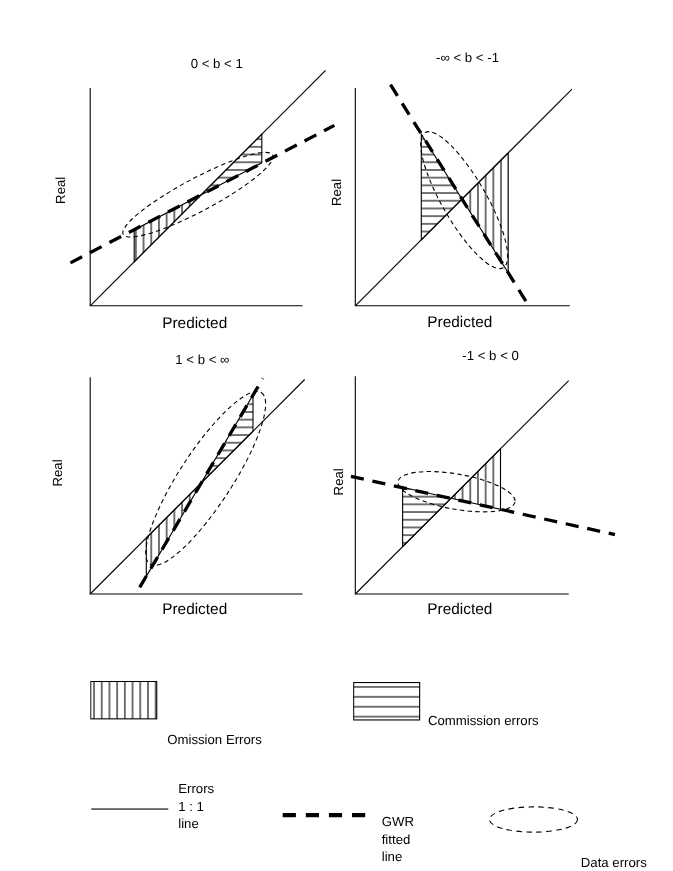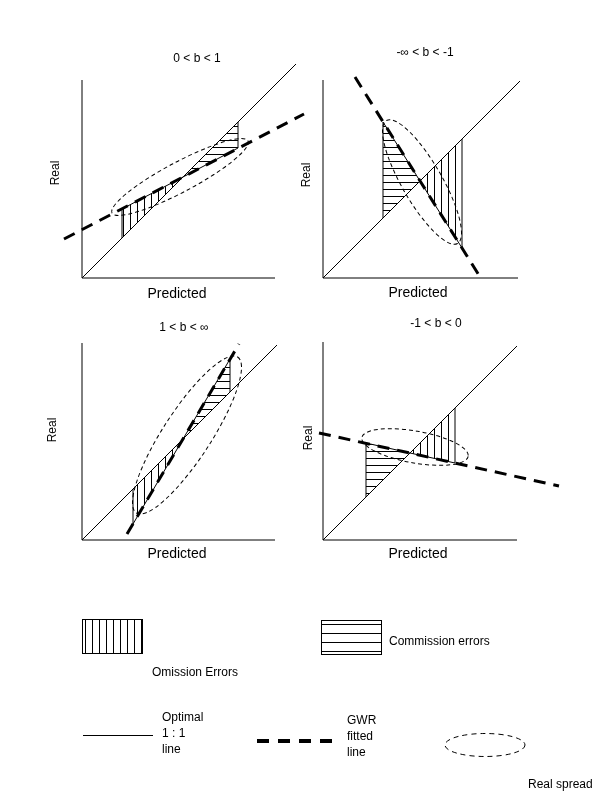--- a/index.html
+++ b/index.html
@@ -79,21 +79,21 @@
       <path class="axis" d="M32,35 L32,232 L225,232"></path>
       <path class="region" d="M83,181 L133,131 L83,216 Z" fill="url(#hatchV)"></path>
       <path class="region" d="M133,131 L180,51 L180,84 Z" fill="url(#hatchH)"></path>
       <ellipse class="spread" cx="137" cy="127" rx="93" ry="24" transform="rotate(-57 137 127)"></ellipse>
       <line class="one" x1="32" y1="232" x2="227" y2="37"></line>
       <line class="gwr" x1="77" y1="226" x2="189" y2="36"></line>
     </svg>
   </div>
 
   <div>
-    <div class="title" style="left:351px;top:316px">-1 &lt; b &lt; 0</div>
+    <div class="title" style="left:361px;top:316px">-1 &lt; b &lt; 0</div>
     <div class="ylabel" style="left:289px;top:430px">Real</div>
     <div class="xlabel" style="left:358px;top:545px">Predicted</div>
     <svg class="plot" style="left:291px;top:308px" width="280" height="240">
       <path class="axis" d="M32,34 L32,232 L226,232"></path>
       <path class="region" d="M75,135 L119,145 L75,189 Z" fill="url(#hatchH)"></path>
       <path class="region" d="M119,145 L164,100 L164,155 Z" fill="url(#hatchV)"></path>
       <ellipse class="spread" cx="124" cy="139" rx="54" ry="16" transform="rotate(10 124 139)"></ellipse>
       <line class="one" x1="32" y1="232" x2="226" y2="38"></line>
       <line class="gwr" x1="28" y1="125" x2="268" y2="178"></line>
     </svg>
@@ -101,39 +101,39 @@
 
   <div>
     <svg class="swatch" style="left:82px;top:619px" width="62" height="36">
       <rect x="0.5" y="0.5" width="60" height="34" fill="url(#hatchV)" stroke="#000" stroke-width="1"></rect>
     </svg>
     <div class="legend-label" style="left:152px;top:625px">Omission Errors</div>
 
     <svg class="swatch" style="left:321px;top:620px" width="62" height="36">
       <rect x="0.5" y="0.5" width="60" height="34" fill="url(#hatchH9)" stroke="#000" stroke-width="1"></rect>
     </svg>
-    <div class="legend-label" style="left:389px;top:594px">Commission errors</div>
+    <div class="legend-label" style="left:389px;top:608px">Commission errors</div>
   </div>
 
   <div>
     <div class="solidline" style="left:83px;top:735px"></div>
     <div class="legend-label-multi" style="left:162px;top:709px">
-      <div>Optimal</div>
+      <div>Errors</div>
       <div>1 : 1</div>
       <div>line</div>
     </div>
 
     <svg class="swatch" style="left:256px;top:736px" width="80" height="10">
       <line x1="1" y1="5" x2="79" y2="5" stroke="#000" stroke-width="4" stroke-dasharray="12 9"></line>
     </svg>
-    <div class="legend-label-multi" style="left:347px;top:712px">
+    <div class="legend-label-multi" style="left:347px;top:739px">
       <div>GWR</div>
       <div>fitted</div>
       <div>line</div>
     </div>
 
     <svg class="swatch" style="left:441px;top:730px" width="88" height="30">
       <ellipse cx="44" cy="15" rx="40" ry="11.5" fill="none" stroke="#000" stroke-width="1" stroke-dasharray="5 4"></ellipse>
     </svg>
-    <div class="legend-label" style="left:528px;top:737px">Real spread</div>
+    <div class="legend-label" style="left:528px;top:737px">Data errors</div>
   </div>
 
 </div>
 
 </body></html>

